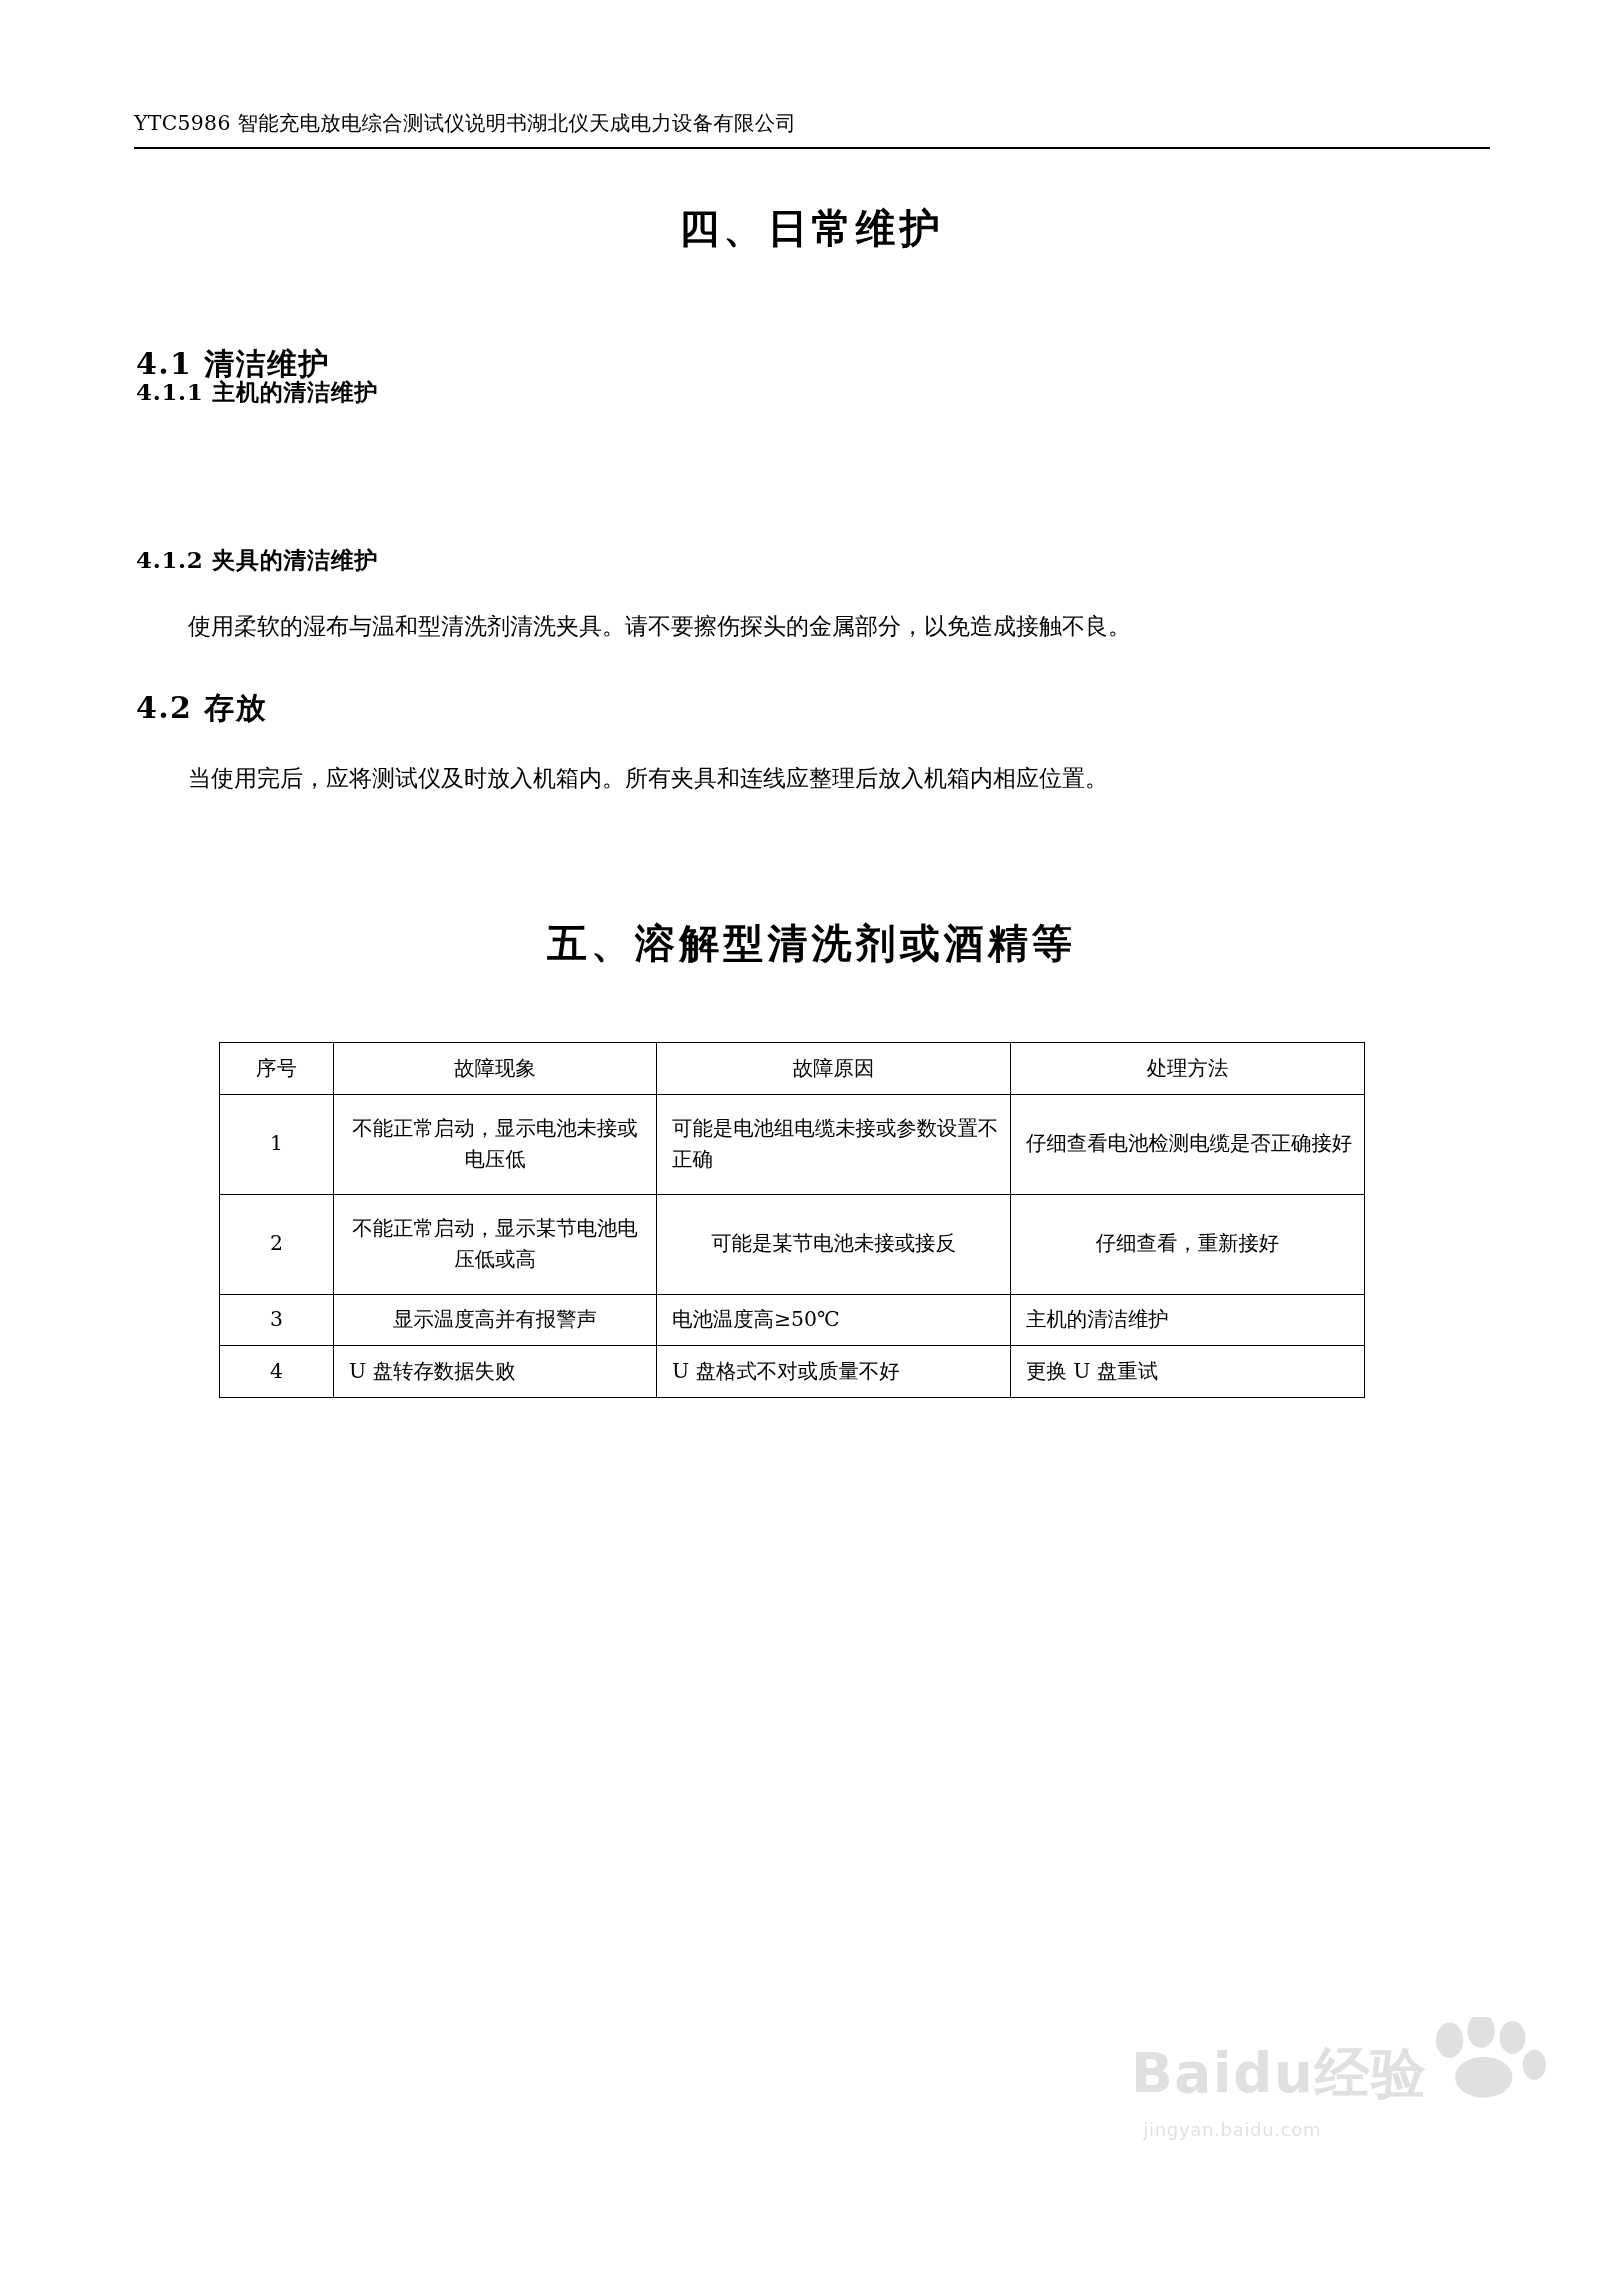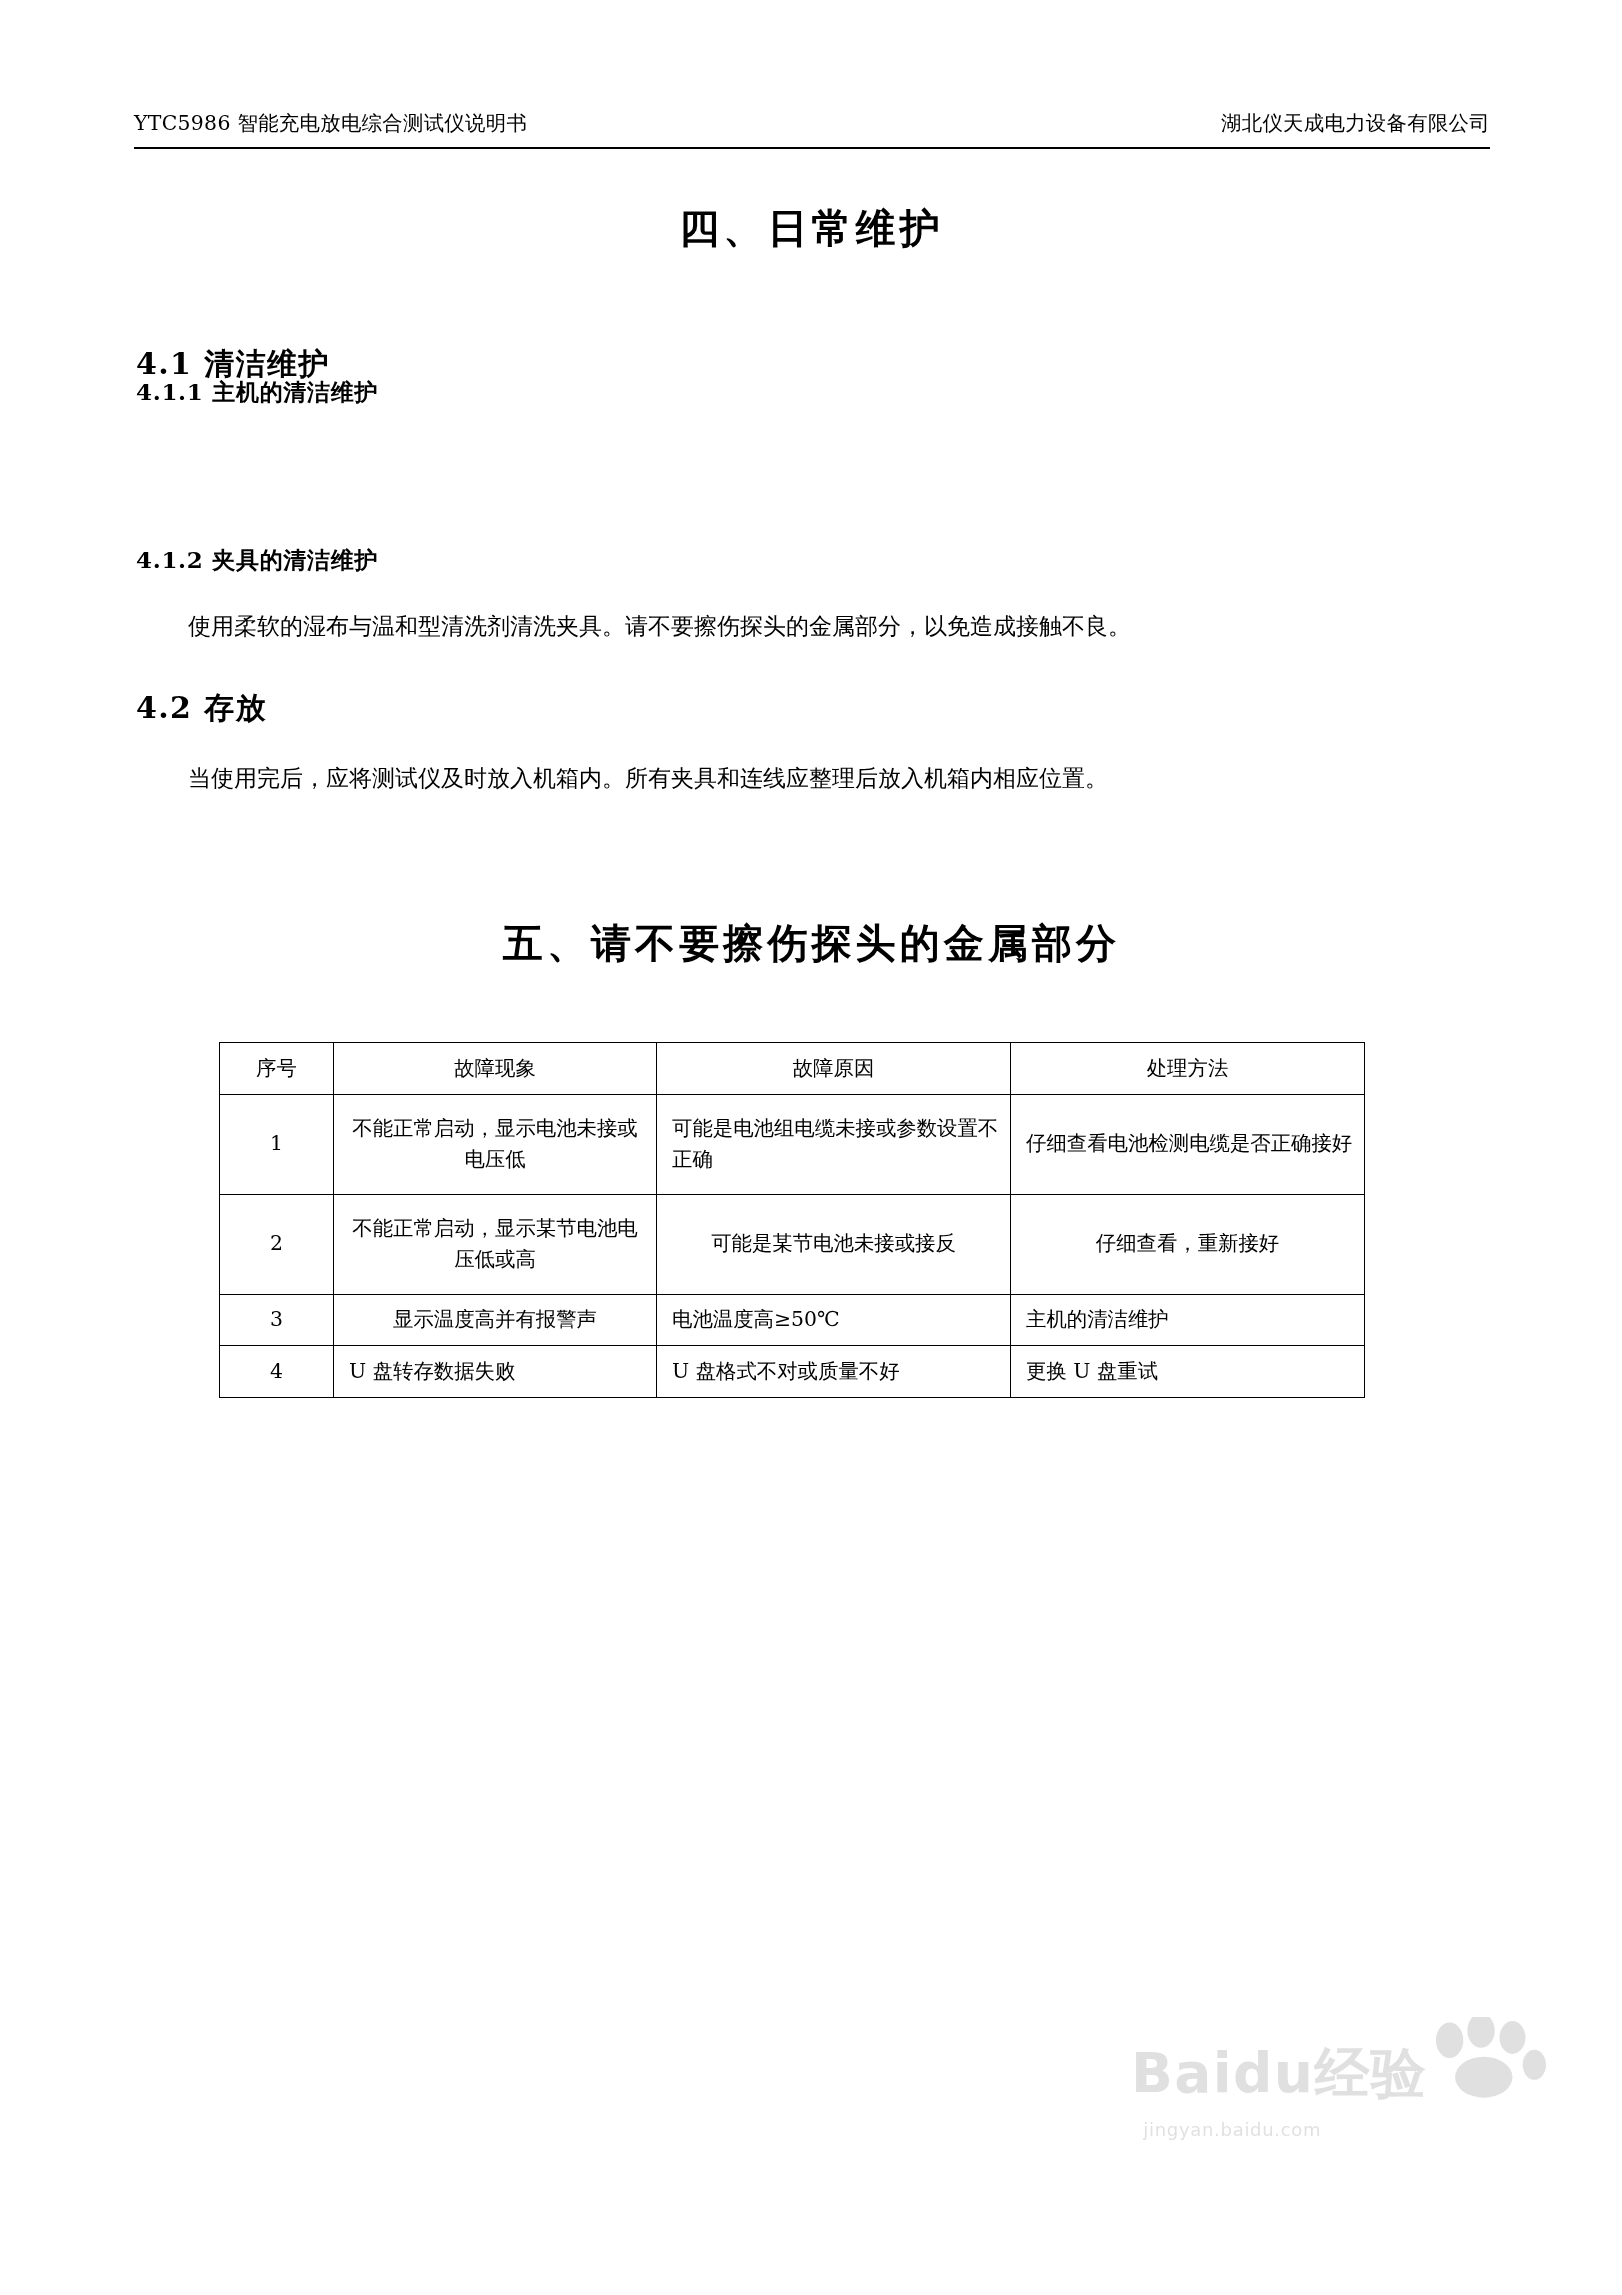--- a/index.html
+++ b/index.html
@@ -20,21 +20,20 @@
     overflow: hidden;
   }
 
   
   .header {
     position: absolute;
     left: 134px;
     top: 109px;
     width: 1356px;
     display: flex;
-    justify-content: space-between;
     align-items: baseline;
     font-size: 20.4px;
     letter-spacing: 0.3px;
   }
   .header-rule {
     position: absolute;
     left: 134px;
     top: 147px;
     width: 1356px;
     border-top: 2px solid #000;
@@ -166,21 +165,21 @@
   <div class="h2" style="top:312px;margin-top:32px;">4.1 清洁维护</div>
 
   <div class="h3" style="top:377px;">4.1.1 主机的清洁维护</div>
 
   <div class="h3" style="top:545px;">4.1.2 夹具的清洁维护</div>
   <div class="para" style="top:608px;">使用柔软的湿布与温和型清洗剂清洗夹具。请不要擦伤探头的金属部分，以免造成接触不良。</div>
 
   <div class="h2" style="top:688px;">4.2 存放</div>
   <div class="para" style="top:760px;">当使用完后，应将测试仪及时放入机箱内。所有夹具和连线应整理后放入机箱内相应位置。</div>
 
-  <div class="h1-center" style="top:916px;">五、请不要擦伤探头的金属部分</div>
+  <div class="h1-center" style="top:916px;">五、溶解型清洗剂或酒精等</div>
 
   <div class="table-wrap">
     <table class="faq">
       <colgroup>
         <col class="c0">
           <col class="c1">
           <col class="c2">
           <col class="c3">
       </colgroup>
       <thead>

